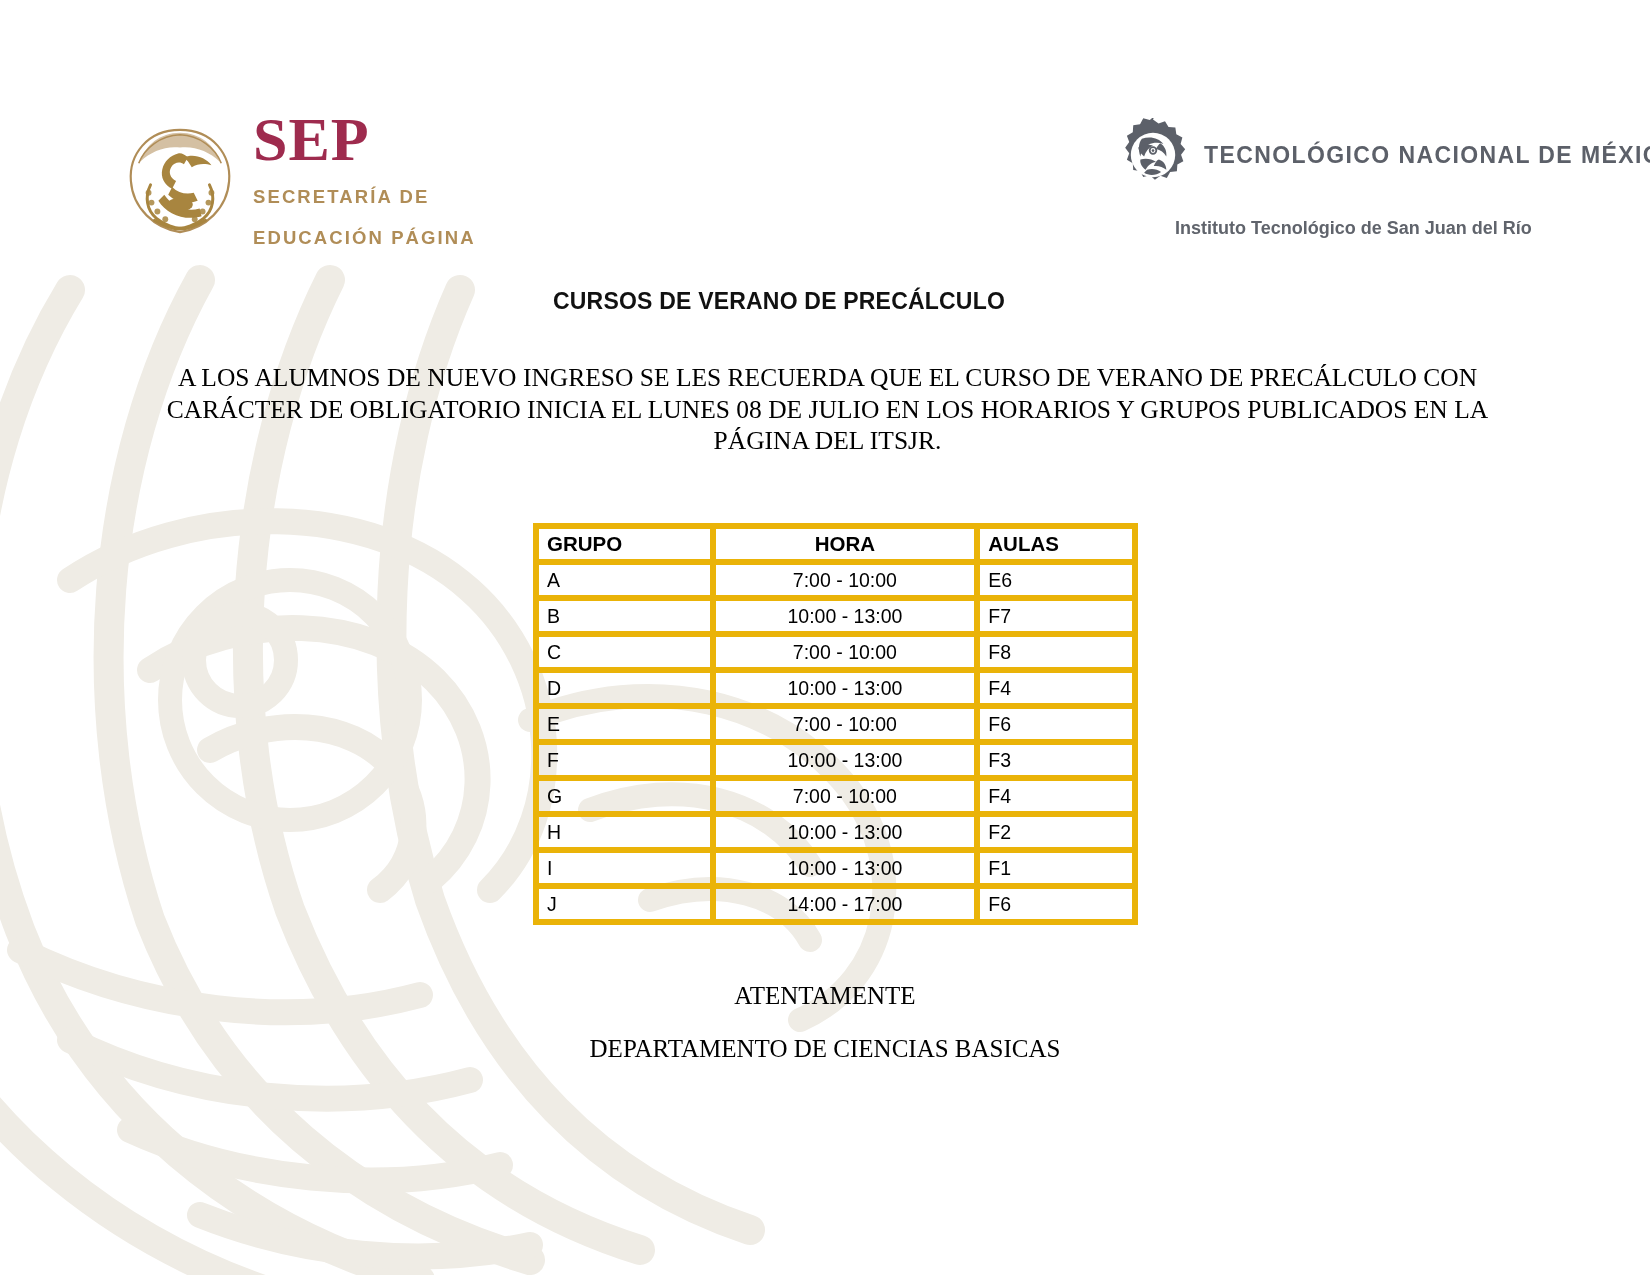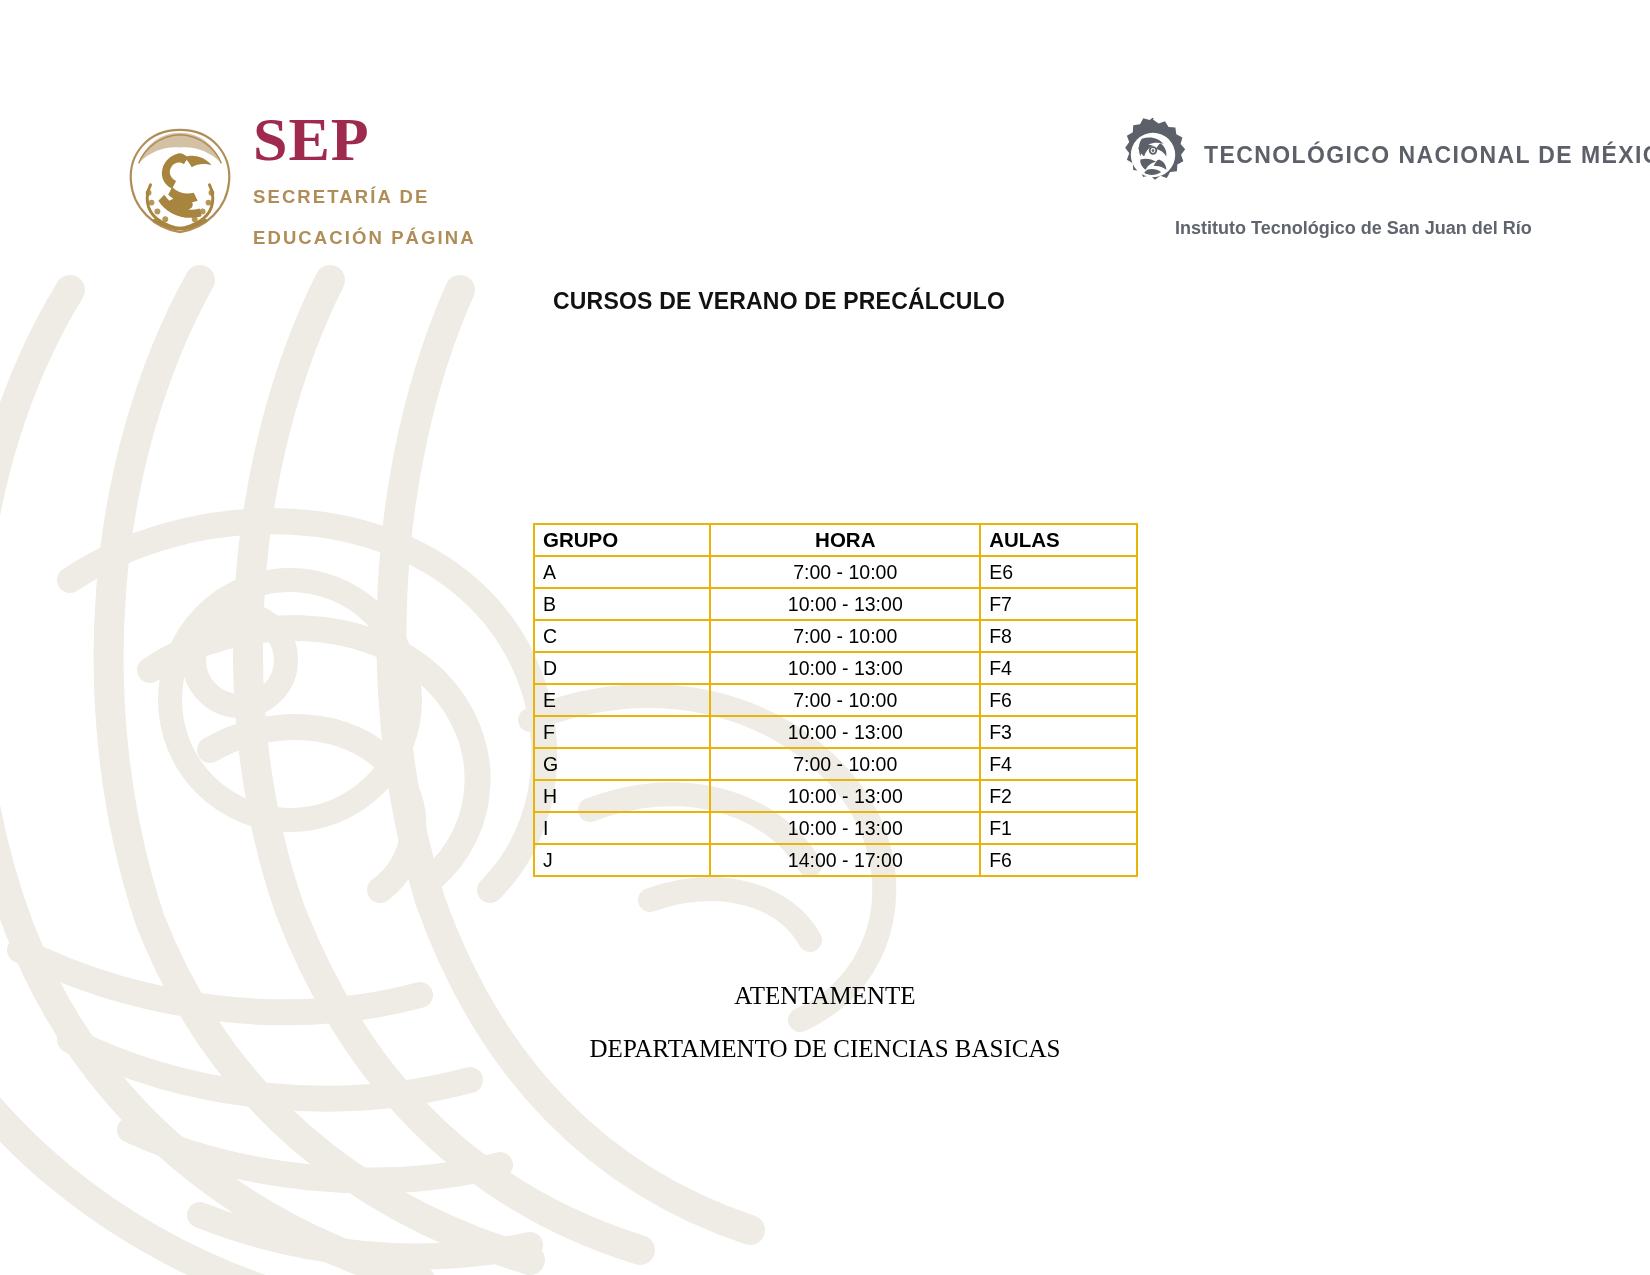--- a/index.html
+++ b/index.html
@@ -156,21 +156,21 @@
     left: 533px;
     width: 605px;
     border-collapse: collapse;
     background: transparent;
     font-family: "Liberation Sans", sans-serif;
     font-size: 19.5px;
     color: #000000;
   }
   #schedule-table th,
   #schedule-table td {
-    border: 2px solid #eab308;
+    border: 6px solid #eab308;
     padding: 2px 8px;
     height: 26px;
     background: transparent;
   }
   #schedule-table thead th {
     font-weight: bold;
     font-size: 20.5px;
   }
   .col-grupo { width: 172px; text-align: left; }
   .col-hora  { width: 283px; text-align: center; }
@@ -293,20 +293,21 @@
         </g>
       </svg>
       <div id="tecnm-word">TECNOLÓGICO NACIONAL DE MÉXICO</div>
     </div>
 
     <div id="tecnm-institute">Instituto Tecnológico de San Juan del Río</div>
   </div>
 
   <div id="doc-title">CURSOS DE VERANO DE PRECÁLCULO</div>
 
+  <div id="notice-paragraph">A LOS ALUMNOS DE NUEVO INGRESO SE LES RECUERDA QUE EL CURSO DE VERANO DE PRECÁLCULO CON CARÁCTER DE OBLIGATORIO INICIA EL LUNES 08 DE JULIO EN LOS HORARIOS Y GRUPOS PUBLICADOS EN LA PÁGINA DEL ITSJR.</div>
 
 
   <table id="schedule-table">
     <thead>
       <tr>
         <th class="col-grupo">GRUPO</th>
         <th class="col-hora">HORA</th>
         <th class="col-aulas">AULAS</th>
       </tr>
     </thead>

